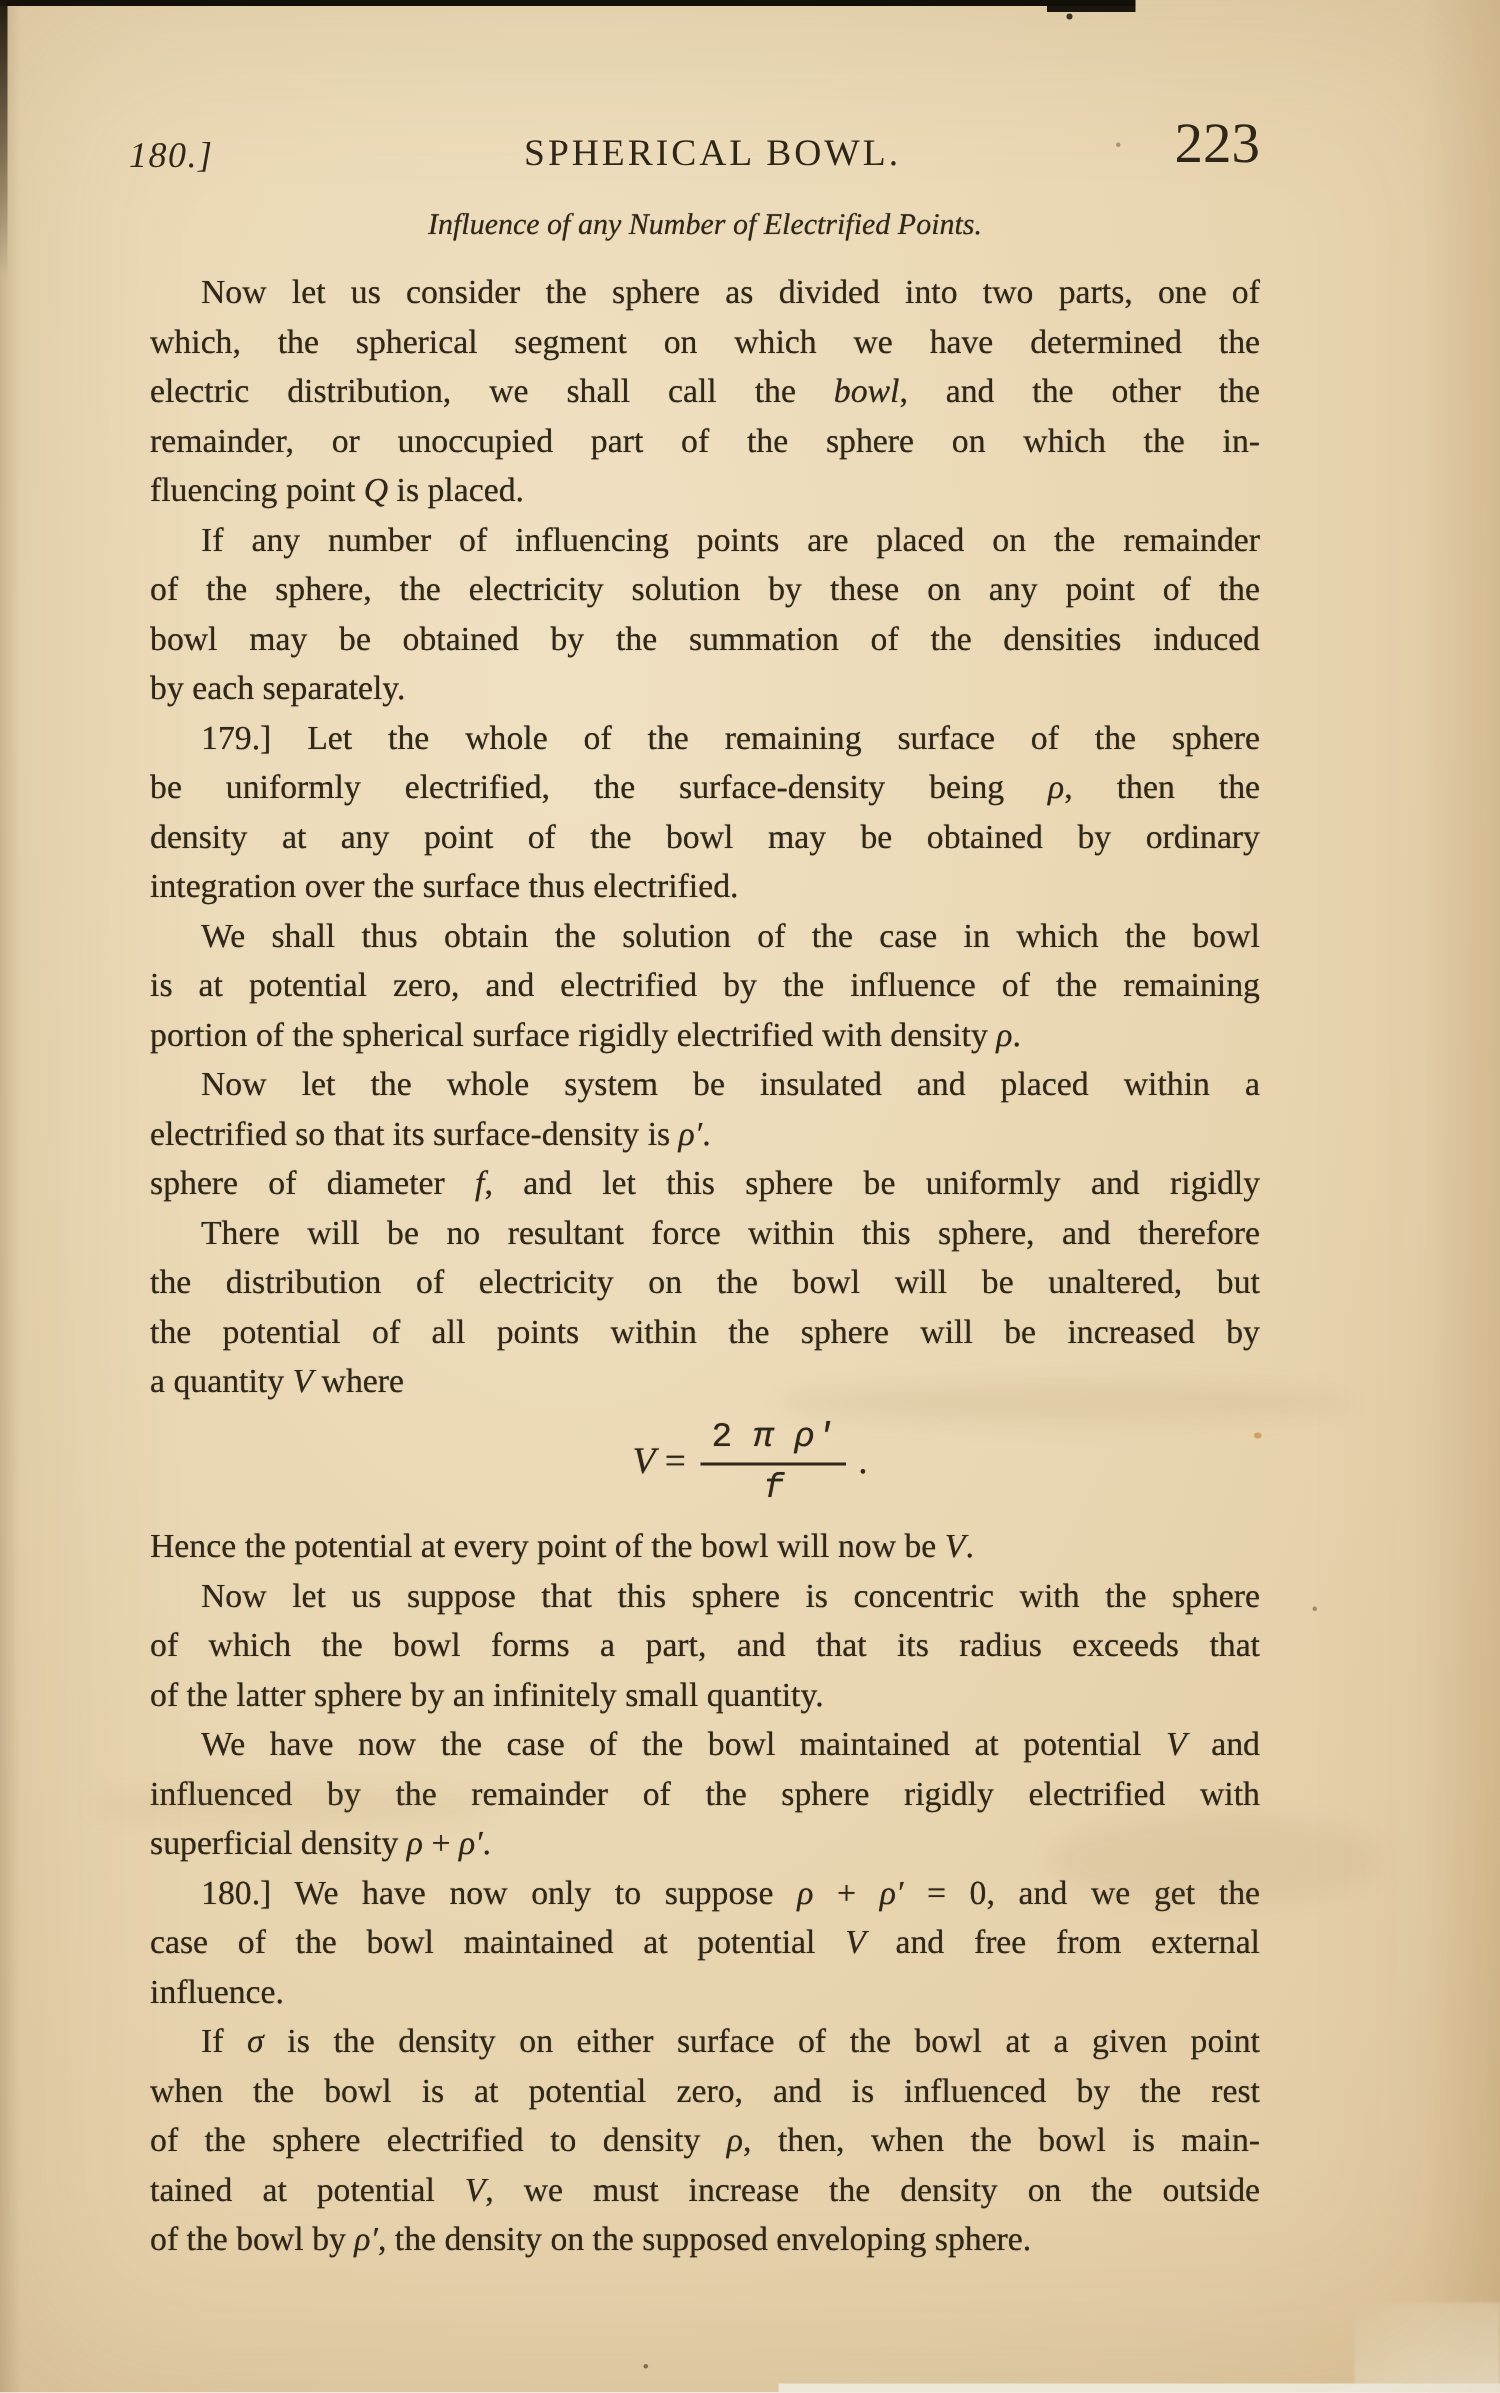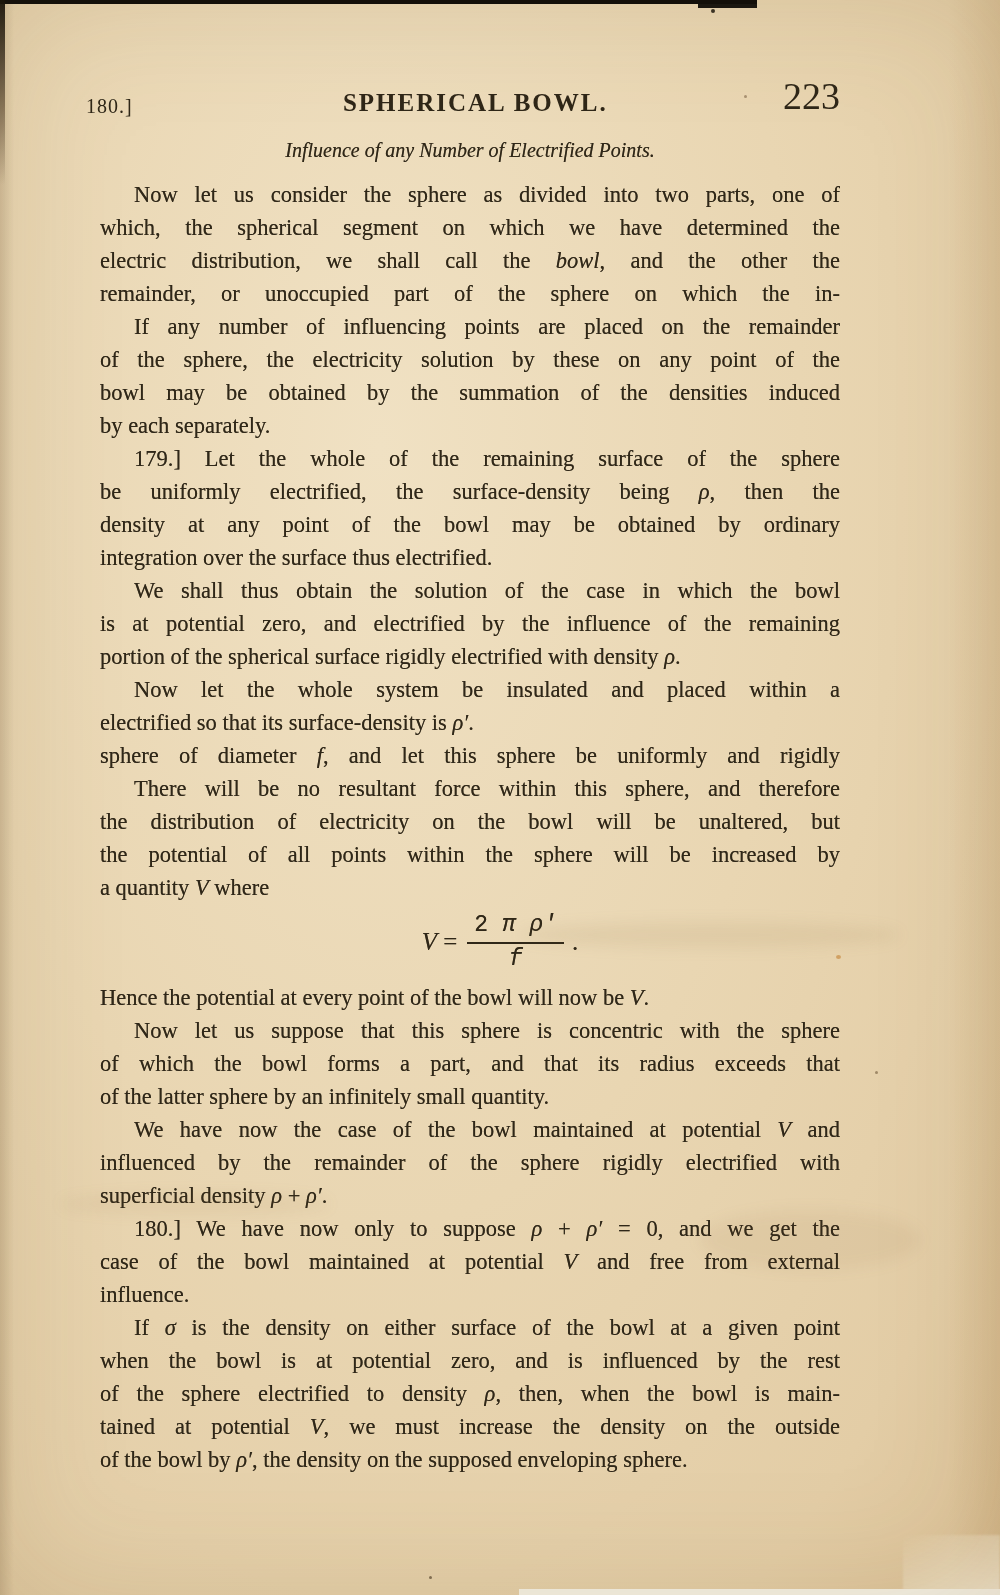--- a/index.html
+++ b/index.html
@@ -41,23 +41,23 @@
   .speck.s5 { left: 744px; top: 95px; width: 3px; height: 3px; background: rgba(90,65,35,0.45); }
   .stain { position: absolute; filter: blur(7px); border-radius: 50%; pointer-events: none; }
   .stain.t1 { left: 520px; top: 922px; width: 380px; height: 26px; background: rgba(150,118,68,0.10); }
   .stain.t2 { left: 60px;  top: 1193px; width: 270px; height: 22px; background: rgba(150,118,68,0.08); }
   .stain.t3 { left: 700px; top: 1210px; width: 220px; height: 60px; background: rgba(140,105,55,0.07); }
 
   
   .header {
     position: absolute; top: 84px; left: 100px; width: 740px; height: 34px;
   }
-  .sec-marker { position: absolute; left: -14px; bottom: 0; font-size: 20px; letter-spacing: 1px; }
+  .sec-marker { position: absolute; left: -14px; bottom: 0; font-size: 24px; letter-spacing: 1px; font-style: italic; }
   .run-title  { position: absolute; left: 50%; transform: translateX(-48%); bottom: 1px;
-                font-size: 25px; letter-spacing: 2px; font-weight: bold; }
+                font-size: 25px; letter-spacing: 2px; }
   .page-num   { position: absolute; right: 0; bottom: 0; font-size: 38px; }
 
   
   .text-block { position: absolute; left: 100px; top: 134px; width: 740px;
     text-shadow: 0 0 0.6px rgba(47,39,24,0.65); }
   .section-heading {
     text-align: center; font-style: italic; font-size: 20px; line-height: 32px;
     margin: 0 0 12px 0;
   }
   .line {
@@ -91,20 +91,21 @@
   </div>
 
   <div class="text-block">
     <div class="section-heading">Influence of any Number of Electrified Points.</div>
     <div id="blocks">
         <div class="para">
           <div class="line first">Now let us consider the sphere as divided into two parts, one of</div>
           <div class="line">which, the spherical segment on which we have determined the</div>
           <div class="line">electric distribution, we shall call the <i>bowl</i>, and the other the</div>
           <div class="line">remainder, or unoccupied part of the sphere on which the in-</div>
+          <div class="line last">fluencing point <i>Q</i> is placed.</div>
         </div>
         <div class="para">
           <div class="line first">If any number of influencing points are placed on the remainder</div>
           <div class="line">of the sphere, the electricity solution by these on any point of the</div>
           <div class="line">bowl may be obtained by the summation of the densities induced</div>
           <div class="line last">by each separately.</div>
         </div>
         <div class="para">
           <div class="line first">179.] Let the whole of the remaining surface of the sphere</div>
           <div class="line">be uniformly electrified, the surface-density being <i>ρ</i>, then the</div>

